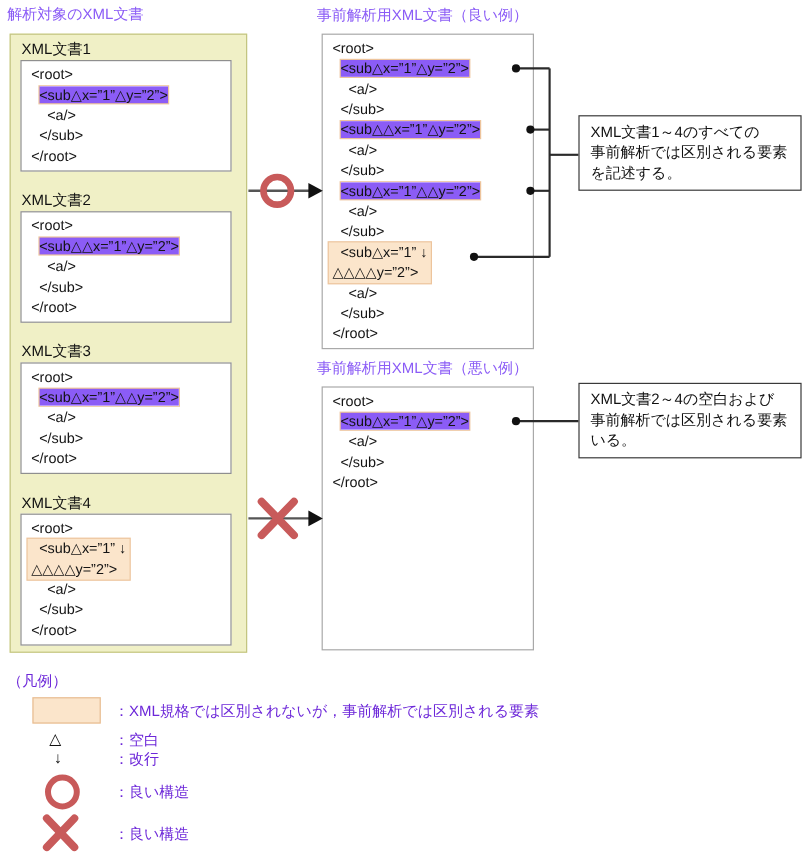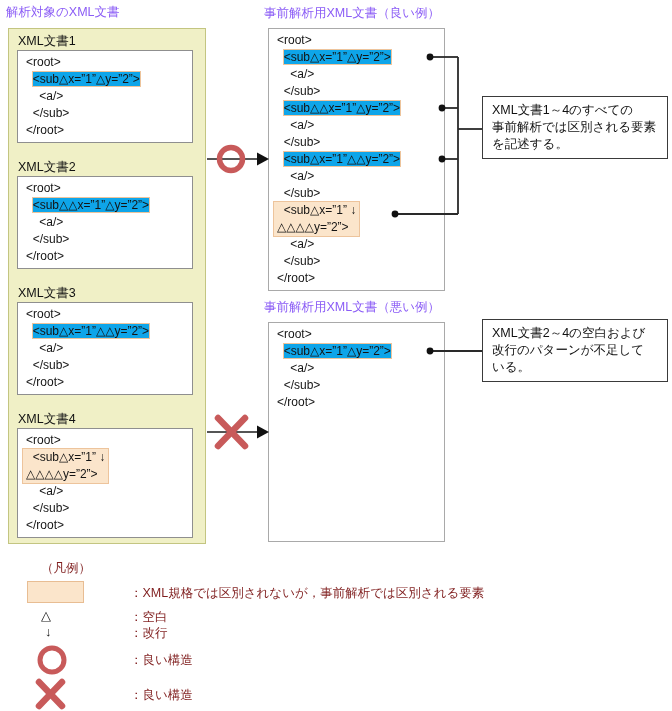--- a/index.html
+++ b/index.html
@@ -18,31 +18,31 @@
     position:absolute;background:#ffffff;border:1px solid #8f8f8f;
     box-sizing:border-box;padding:3px 8px;
   }
   .codebox.src{left:17px;width:176px;}
   .codebox.right{border-color:#a9a9a9;}
   .code-line{
     white-space:pre;height:17px;line-height:17px;
     font-family:Liberation Sans, sans-serif;
     font-size:12px;color:#141414;
   }
-  .hl{background:#0ea5e9;box-shadow:0 0 0 1px #edc49c;}
+  .hl{background:#8b5cf6;box-shadow:0 0 0 1px #edc49c;}
   .hl-block{
     background:#fbe5cb;box-shadow:0 0 0 1px #edc49c;
     width:max-content;padding:0 3px;margin-left:-3px;
   }
   .note{
     position:absolute;width:186px;background:#ffffff;border:1.5px solid #3a3a3a;
     box-sizing:border-box;padding:5px 9px;font-size:12.5px;line-height:17px;
     white-space:pre-line;color:#111;
   }
-  .legend-label{font-size:12.5px;line-height:16px;white-space:nowrap;color:#7f1d1d;margin-left:35px;}
+  .legend-label{font-size:12.5px;line-height:16px;white-space:nowrap;color:#6d28d9;}
   .legend-symbol{font-size:13px;line-height:14px;color:#111;}
   .legend-swatch{
     position:absolute;left:27px;top:581px;width:57px;height:22px;
     background:#fbe5cb;border:1px solid #e8bd93;box-sizing:border-box;
   }
   svg.overlay{position:absolute;left:0;top:0;z-index:5;pointer-events:none;}
 </style>
 </head>
 <body>
 
@@ -113,21 +113,21 @@
 
 <div class="abs panel-title" style="left:264px;top:300px;">事前解析用XML文書（悪い例）</div>
 <div class="codebox right" style="left:268px;top:322px;width:177px;height:220px;">
     <div class="code-line">&lt;root&gt;</div>
     <div class="code-line"><span>  </span><span class="hl">&lt;sub△x=”1”△y=”2”&gt;</span></div>
     <div class="code-line">    &lt;a/&gt;</div>
     <div class="code-line">  &lt;/sub&gt;</div>
     <div class="code-line">&lt;/root&gt;</div>
   </div>
 <div class="note" style="left:482px;top:319px;">XML文書2～4の空白および
-改行のパターンが不足して
+事前解析では区別される要素
 いる。</div>
 
 <div class="abs legend-label" style="left:6px;top:560px;">（凡例）</div>
 
 <div class="legend-swatch"></div>
 <div class="abs legend-label" style="left:95px;top:585px;">：XML規格では区別されないが，事前解析では区別される要素</div>
 
 <div class="abs legend-symbol" style="left:41px;top:609px;">△</div>
 <div class="abs legend-label" style="left:95px;top:609px;">：空白</div>
 

